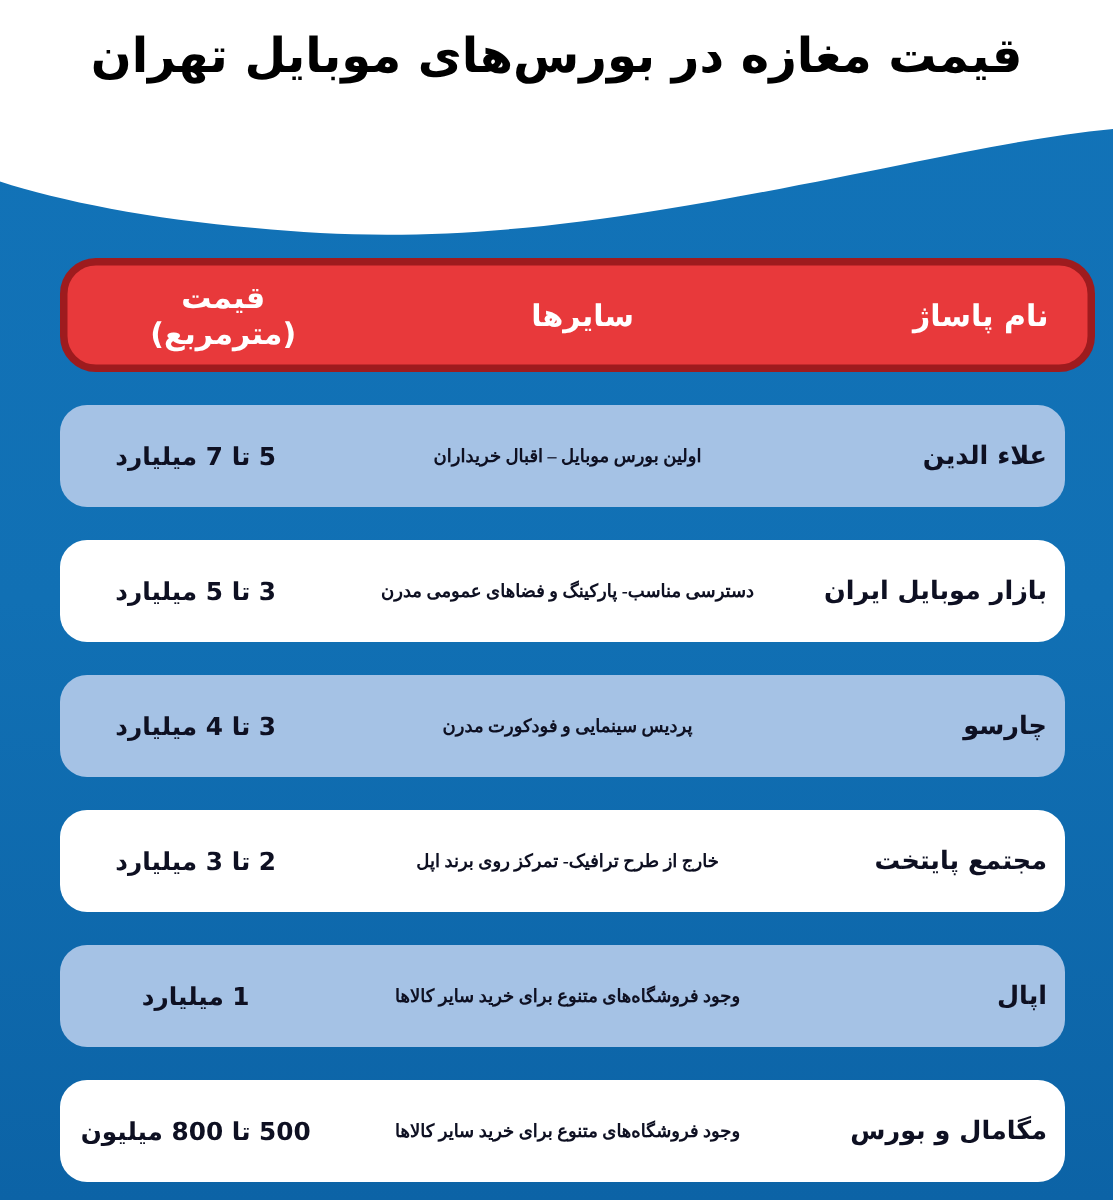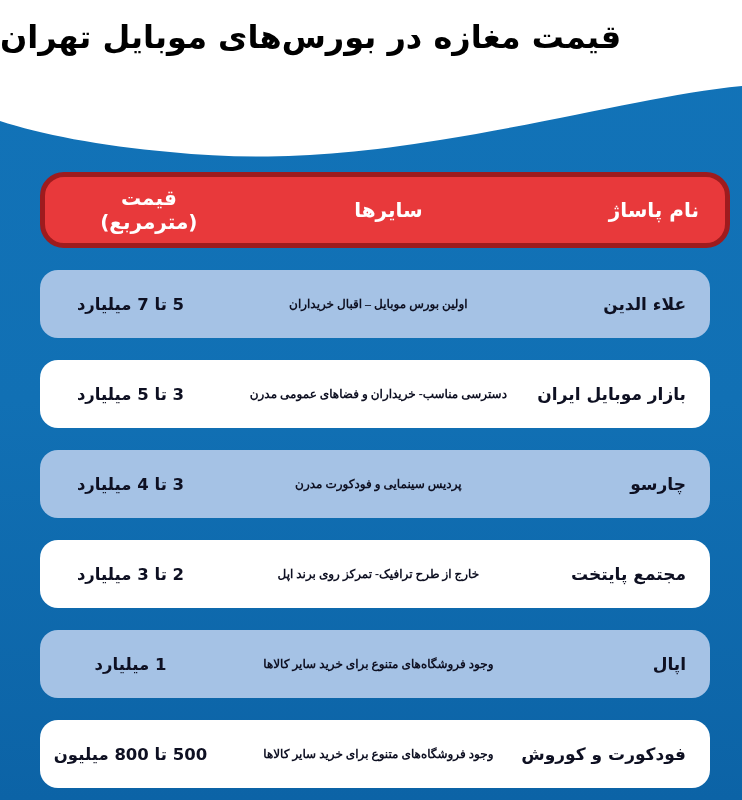--- a/index.html
+++ b/index.html
@@ -18,21 +18,21 @@
     top: 0; left: 0;
     width: 742px; height: 160px;
     pointer-events: none;
   }
 
   .page-title {
     position: absolute;
     top: 18px;
     left: 0;
     width: 742px;
-    text-align: left;
+    text-align: center;
     direction: rtl;
     font-size: 32px;
     font-weight: bold;
     color: #000000;
     letter-spacing: 0px;
   }
 
   .table-wrap {
     position: absolute;
     top: 172px;
@@ -70,21 +70,21 @@
     display: grid;
     grid-template-columns: 26% 47% 27%;
     align-items: center;
     color: #0e1022;
     font-weight: bold;
     margin-bottom: 22px;
   }
   .row.light { background: #a5c2e5; }
   .row.white { background: #ffffff; }
 
-  .cell-name { text-align: right; padding-right: 24px; font-size: 17px; white-space: nowrap; }
+  .cell-name { text-align: right; padding-right: 12px; font-size: 17px; white-space: nowrap; }
   .cell-features { text-align: center; font-size: 12px; white-space: nowrap; font-family: Liberation Serif, serif; }
   .cell-price { text-align: center; font-size: 16.5px; white-space: nowrap; }
 </style>
 </head>
 <body>
 
 <div class="canvas">
 
   <svg class="top-wave" viewBox="0 0 742 160" xmlns="http://www.w3.org/2000/svg" aria-hidden="true">
     <path d="M0,0 H742 V86 C660,94 575,118 440,140 C330,158 250,160 170,152 C100,146 40,134 0,121 Z" fill="#ffffff"></path>
@@ -101,21 +101,21 @@
     </div>
 
     <div class="row light">
       <div class="cell-name">علاء الدین</div>
       <div class="cell-features">اولین بورس موبایل – اقبال خریداران</div>
       <div class="cell-price">5 تا 7 میلیارد</div>
     </div>
 
     <div class="row white">
       <div class="cell-name">بازار موبایل ایران</div>
-      <div class="cell-features">دسترسی مناسب- خریداران و فضاهای عمومی مدرن</div>
+      <div class="cell-features">دسترسی مناسب- پارکینگ و فضاهای عمومی مدرن</div>
       <div class="cell-price">3 تا 5 میلیارد</div>
     </div>
 
     <div class="row light">
       <div class="cell-name">چارسو</div>
       <div class="cell-features">پردیس سینمایی و فودکورت مدرن</div>
       <div class="cell-price">3 تا 4 میلیارد</div>
     </div>
 
     <div class="row white">
@@ -124,19 +124,19 @@
       <div class="cell-price">2 تا 3 میلیارد</div>
     </div>
 
     <div class="row light">
       <div class="cell-name">اپال</div>
       <div class="cell-features">وجود فروشگاه‌های متنوع برای خرید سایر کالاها</div>
       <div class="cell-price">1 میلیارد</div>
     </div>
 
     <div class="row white">
-      <div class="cell-name">فودکورت و کوروش</div>
+      <div class="cell-name">مگامال و بورس</div>
       <div class="cell-features">وجود فروشگاه‌های متنوع برای خرید سایر کالاها</div>
       <div class="cell-price">500 تا 800 میلیون</div>
     </div>
 
   </div>
 </div>
 
 </body></html>

